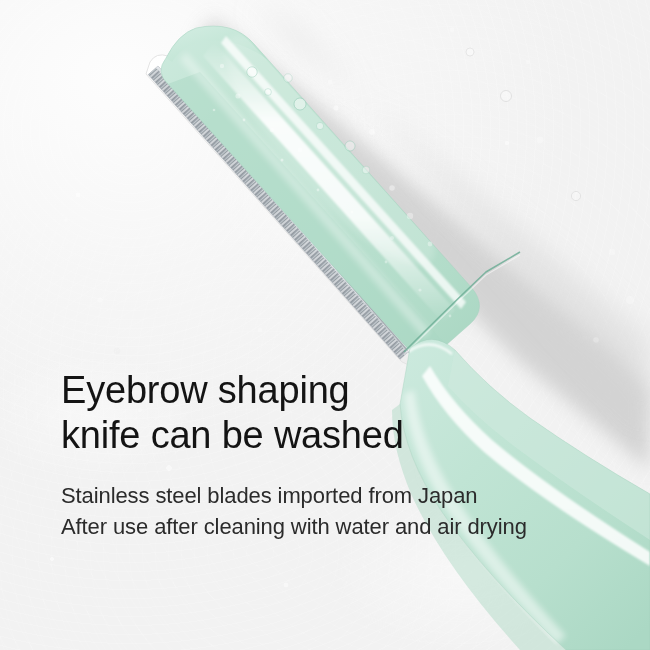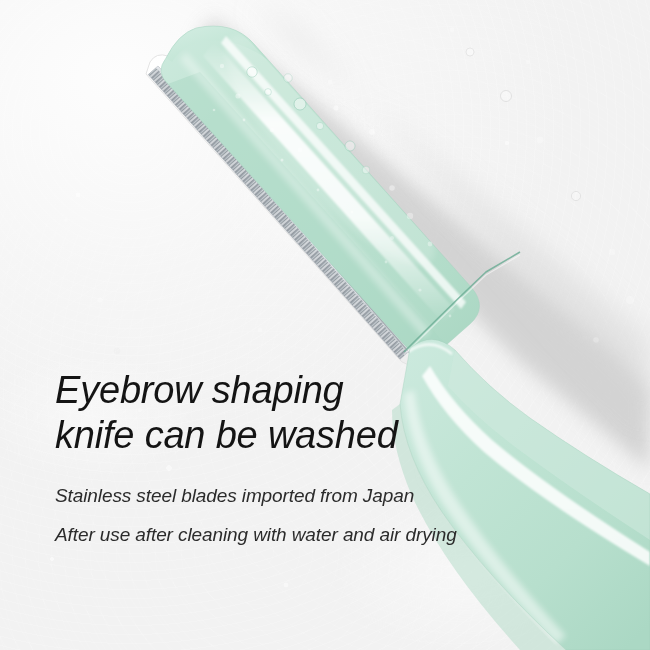--- a/index.html
+++ b/index.html
@@ -70,47 +70,45 @@
   
   .razor-stage {
     position: absolute;
     inset: 0;
   }
   .razor-stage svg { display: block; }
 
   
   .copy {
     position: absolute;
-    left: 55px;
+    left: 61px;
     top: 368px;
     width: 560px;
-    font-style: italic;
   }
   .headline {
     margin: 0;
     color: #141414;
     font-size: 38px;
     line-height: 45px;
     font-weight: 400;
     letter-spacing: -.2px;
     white-space: pre-line;
   }
   .features {
     margin: 0;
     padding: 0;
     list-style: none;
     margin-top: 22px;
   }
   .features li {
     color: #2b2b2b;
-    font-size: 19px;
+    font-size: 22px;
     line-height: 31px;
     font-weight: 400;
     letter-spacing: -.1px;
-    margin-top: 8px;
   }
 </style>
 </head>
 <body>
 
 <div id="poster">
 
   <div class="bg-base"></div>
   <div class="bg-sheen"></div>
   <div class="bg-speckle"></div>

